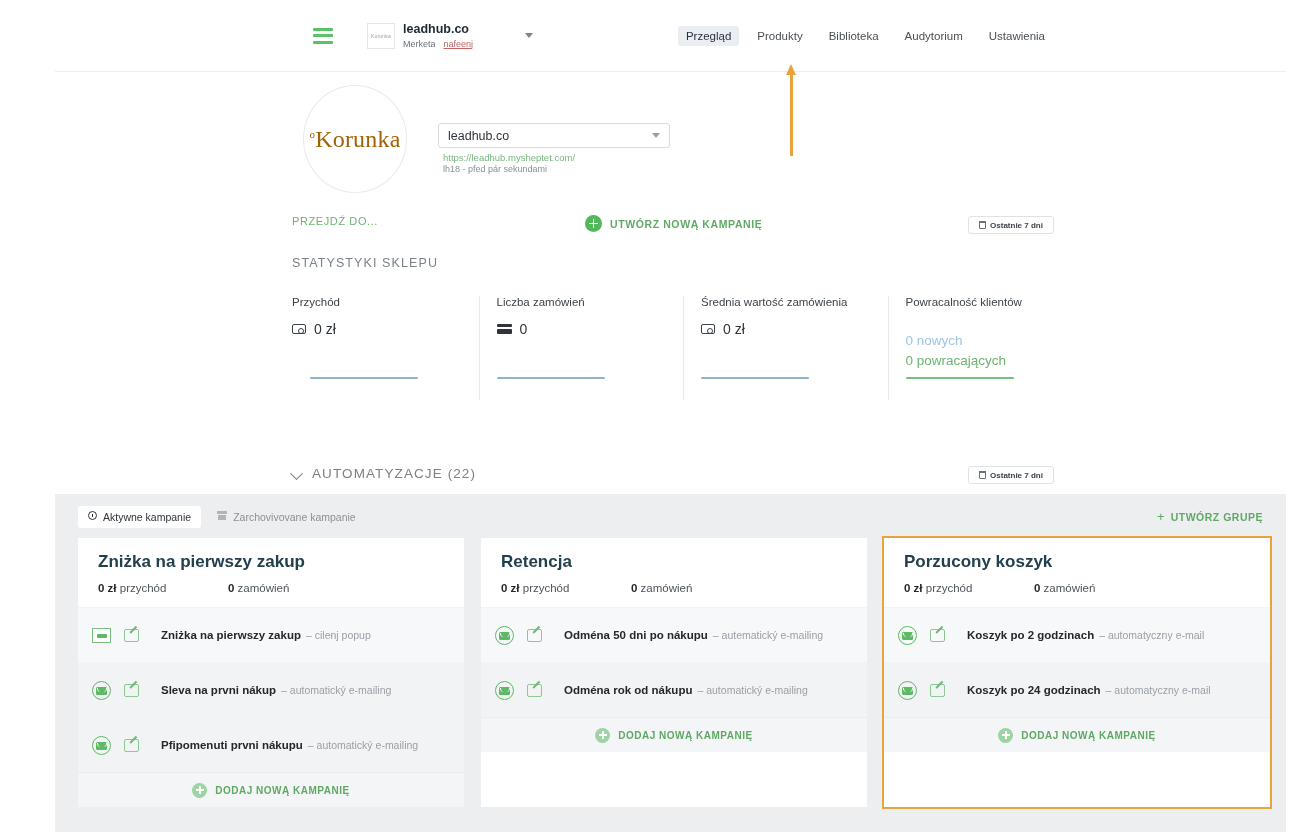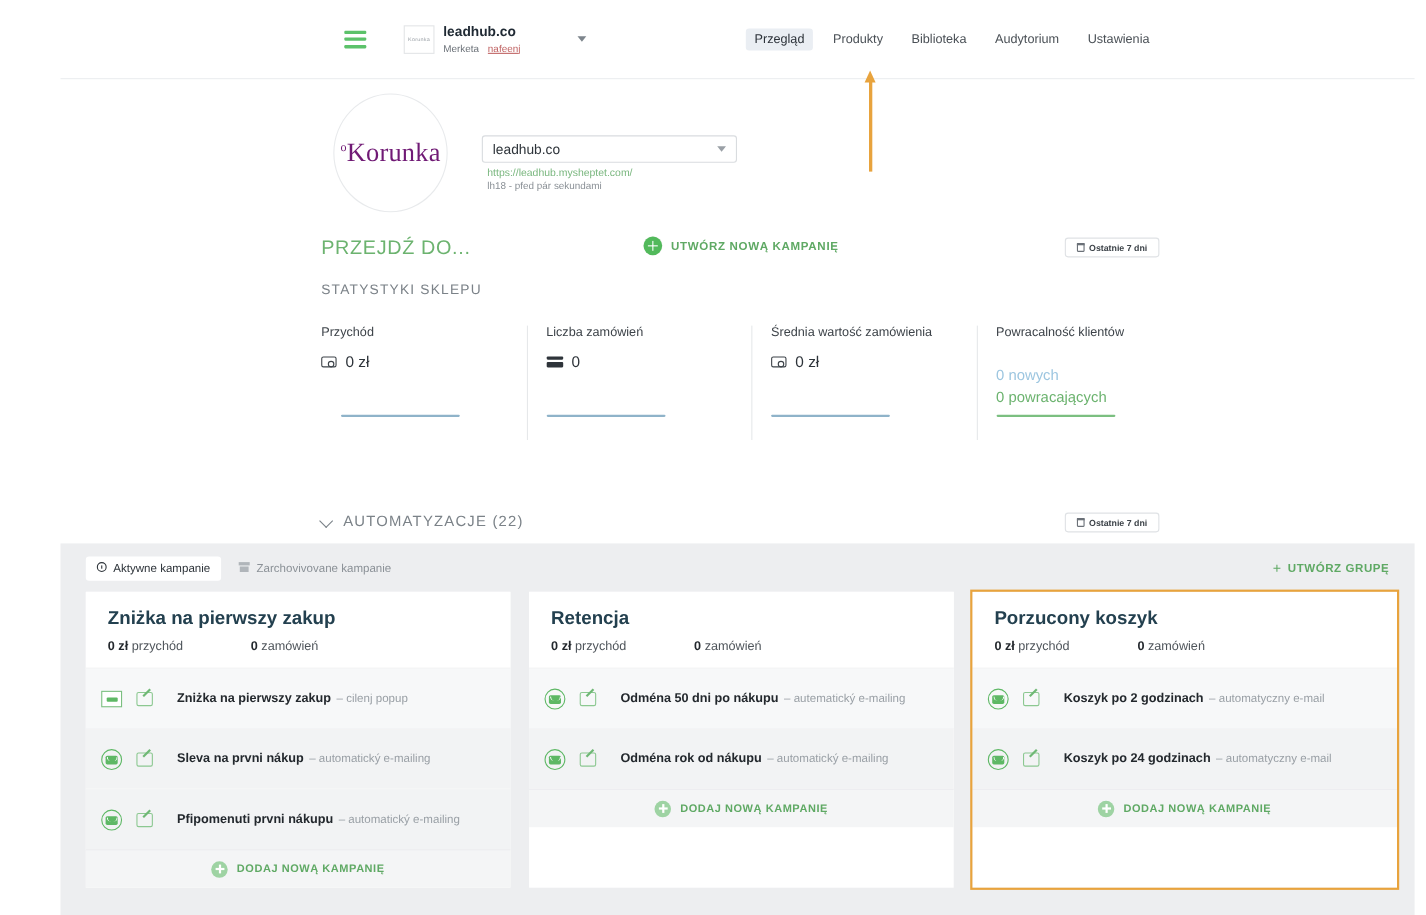--- a/index.html
+++ b/index.html
@@ -57,41 +57,41 @@
     border-bottom:11px solid #e8a33d;
   }
 
   
   .shop-circle {
     position:absolute; left:303px; top:85px; width:104px; height:108px;
     border:1px solid #e8eaec; border-radius:50%;
     display:flex; align-items:center; justify-content:center;
   }
   .shop-circle .brand {
-    font-family:"Liberation Serif", serif; font-size:24px; color:#701a75;
+    font-family:"Liberation Serif", serif; font-size:24px; color:#a16207;
     letter-spacing:.2px;
   }
   .shop-circle .brand sup { font-size:11px; vertical-align: super; }
 
   .urlselect {
     position:absolute; left:438px; top:123px; width:232px; height:25px;
     border:1px solid #d9dcdf; border-radius:3px; background:#fff;
     display:flex; align-items:center; padding: 0 9px; cursor:pointer;
   }
   .urlselect .val { font-size:12.5px; color:#2e343a; }
   .urlselect .car {
     margin-left:auto; width:0;height:0;
     border-left:4px solid transparent;border-right:4px solid transparent;border-top:5px solid #9aa0a6;
   }
   .urlline { position:absolute; left:443px; top:152px; font-size:9.5px; color:#7ab77f; text-decoration:none; }
   .urlnote { position:absolute; left:443px; top:164px; font-size:9px; color:#8a9096; }
 
   
   .goto {
-    position:absolute; left:292px; top:215px; font-size:18px; letter-spacing:.6px;
+    position:absolute; left:292px; top:215px; font-size:11px; letter-spacing:.6px;
     color:#6cb36f; cursor:pointer;
   }
   .create-camp {
     position:absolute; left:585px; top:215px; display:flex; align-items:center; gap:8px; cursor:pointer;
   }
   .plus-circle {
     width:17px;height:17px;border-radius:50%;background:#52b95b; position:relative;
     box-shadow: 0 0 0 .5px rgba(0,0,0,.03);
   }
   .plus-circle:before, .plus-circle:after {

